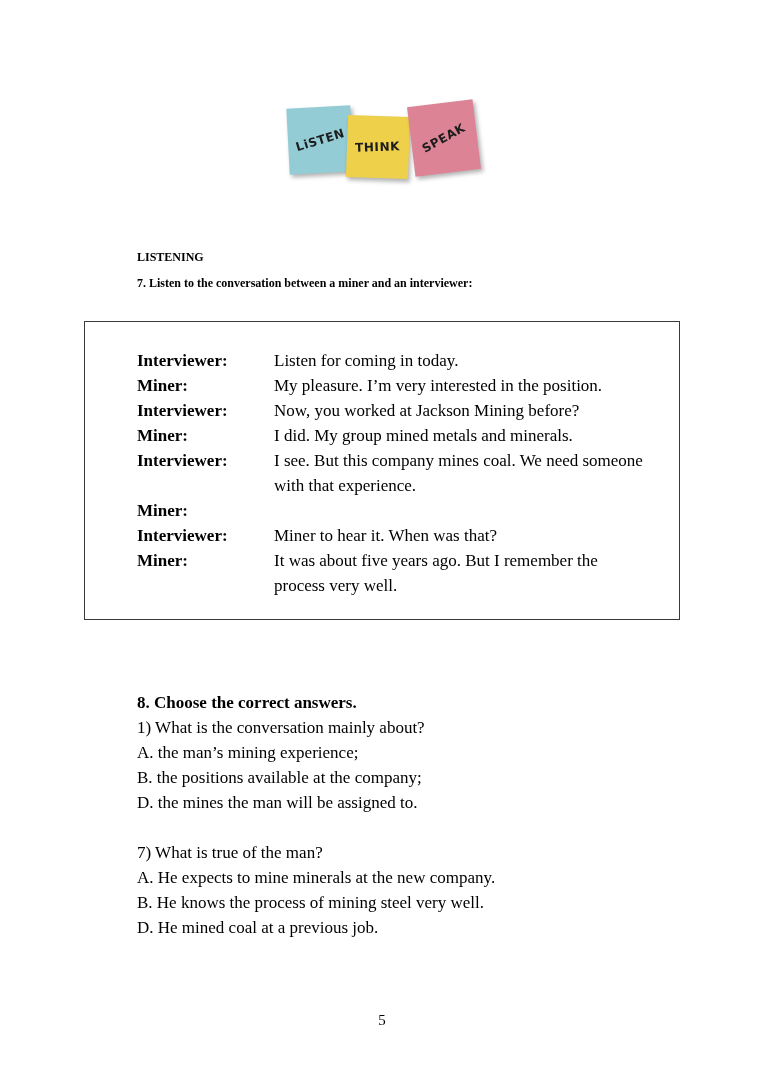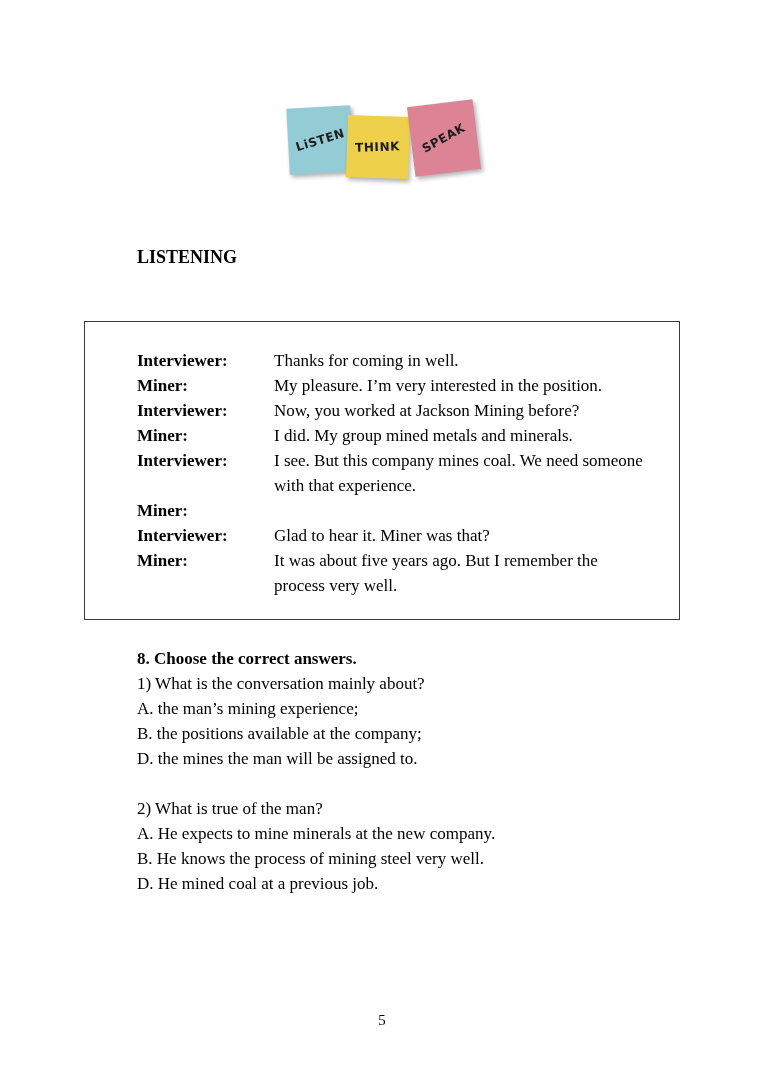--- a/index.html
+++ b/index.html
@@ -47,38 +47,38 @@
     color: #1c1c1c;
     letter-spacing: 0.6px;
     white-space: nowrap;
   }
   .note-blue .note-text  { transform: rotate(-14deg); }
   .note-yellow .note-text{ transform: rotate(-4deg); }
   .note-pink .note-text  { transform: rotate(-22deg); }
 
   
   .heading-block { position: absolute; left: 137px; top: 244px; width: 560px; }
-  .h-bold { font-weight: bold; font-size: 18px; line-height: 26px; }
+  .h-bold { font-weight: bold; font-size: 12px; line-height: 26px; }
 
   
   .dialogue-box {
     position: absolute;
     left: 84px; top: 321px;
     width: 596px; height: 299px;
     border: 1px solid #3a3a3a;
     box-sizing: border-box;
     padding: 26px 0 0 52px;
   }
   .d-row { display: flex; font-size: 17px; line-height: 25px; }
   .d-speaker { flex: none; width: 137px; font-weight: bold; }
   .d-text { width: 372px; }
 
   
   .task8 { position: absolute; left: 137px; top: 646px; width: 560px; font-size: 17px; line-height: 25px; }
-  .task8-heading { font-weight: bold; }
+  .task8-heading { font-weight: bold; margin-top: 44px; }
   .q-spacer { height: 25px; }
 
   
   .page-number {
     position: absolute;
     left: 0; right: 0; top: 1012px;
     text-align: center;
     font-size: 15px;
   }
 </style>
@@ -94,26 +94,27 @@
     <div class="note note-yellow">
       <span class="note-text">THINK</span>
     </div>
     <div class="note note-pink">
       <span class="note-text">SPEAK</span>
     </div>
   </div>
 
   <div class="heading-block">
     <div class="h-bold">LISTENING</div>
+    <div class="h-bold">7. Listen to the conversation between a miner and an interviewer:</div>
   </div>
 
   <div class="dialogue-box">
     <div class="d-row">
       <span class="d-speaker">Interviewer:</span>
-      <span class="d-text">Thanks for coming in well.</span>
+      <span class="d-text">Listen for coming in today.</span>
     </div>
     <div class="d-row">
       <span class="d-speaker">Miner:</span>
       <span class="d-text">My pleasure. I’m very interested in the position.</span>
     </div>
     <div class="d-row">
       <span class="d-speaker">Interviewer:</span>
       <span class="d-text">Now, you worked at Jackson Mining before?</span>
     </div>
     <div class="d-row">
@@ -122,36 +123,36 @@
     </div>
     <div class="d-row">
       <span class="d-speaker">Interviewer:</span>
       <span class="d-text">I see. But this company mines coal. We need someone with that experience.</span>
     </div>
     <div class="d-row">
       <span class="d-speaker">Miner:</span>
     </div>
     <div class="d-row">
       <span class="d-speaker">Interviewer:</span>
-      <span class="d-text">Glad to hear it. Miner was that?</span>
+      <span class="d-text">Miner to hear it. When was that?</span>
     </div>
     <div class="d-row">
       <span class="d-speaker">Miner:</span>
       <span class="d-text">It was about five years ago. But I remember the process very well.</span>
     </div>
   </div>
 
   <div class="task8">
     <div class="task8-heading">8. Choose the correct answers.</div>
     <div>1) What is the conversation mainly about?</div>
     <div>A. the man’s mining experience;</div>
     <div>B. the positions available at the company;</div>
     <div>D. the mines the man will be assigned to.</div>
     <div class="q-spacer"></div>
-    <div>2) What is true of the man?</div>
+    <div>7) What is true of the man?</div>
     <div>A. He expects to mine minerals at the new company.</div>
     <div>B. He knows the process of mining steel very well.</div>
     <div>D. He mined coal at a previous job.</div>
   </div>
 
   <div class="page-number">5</div>
 
 </div>
 
 </body></html>

